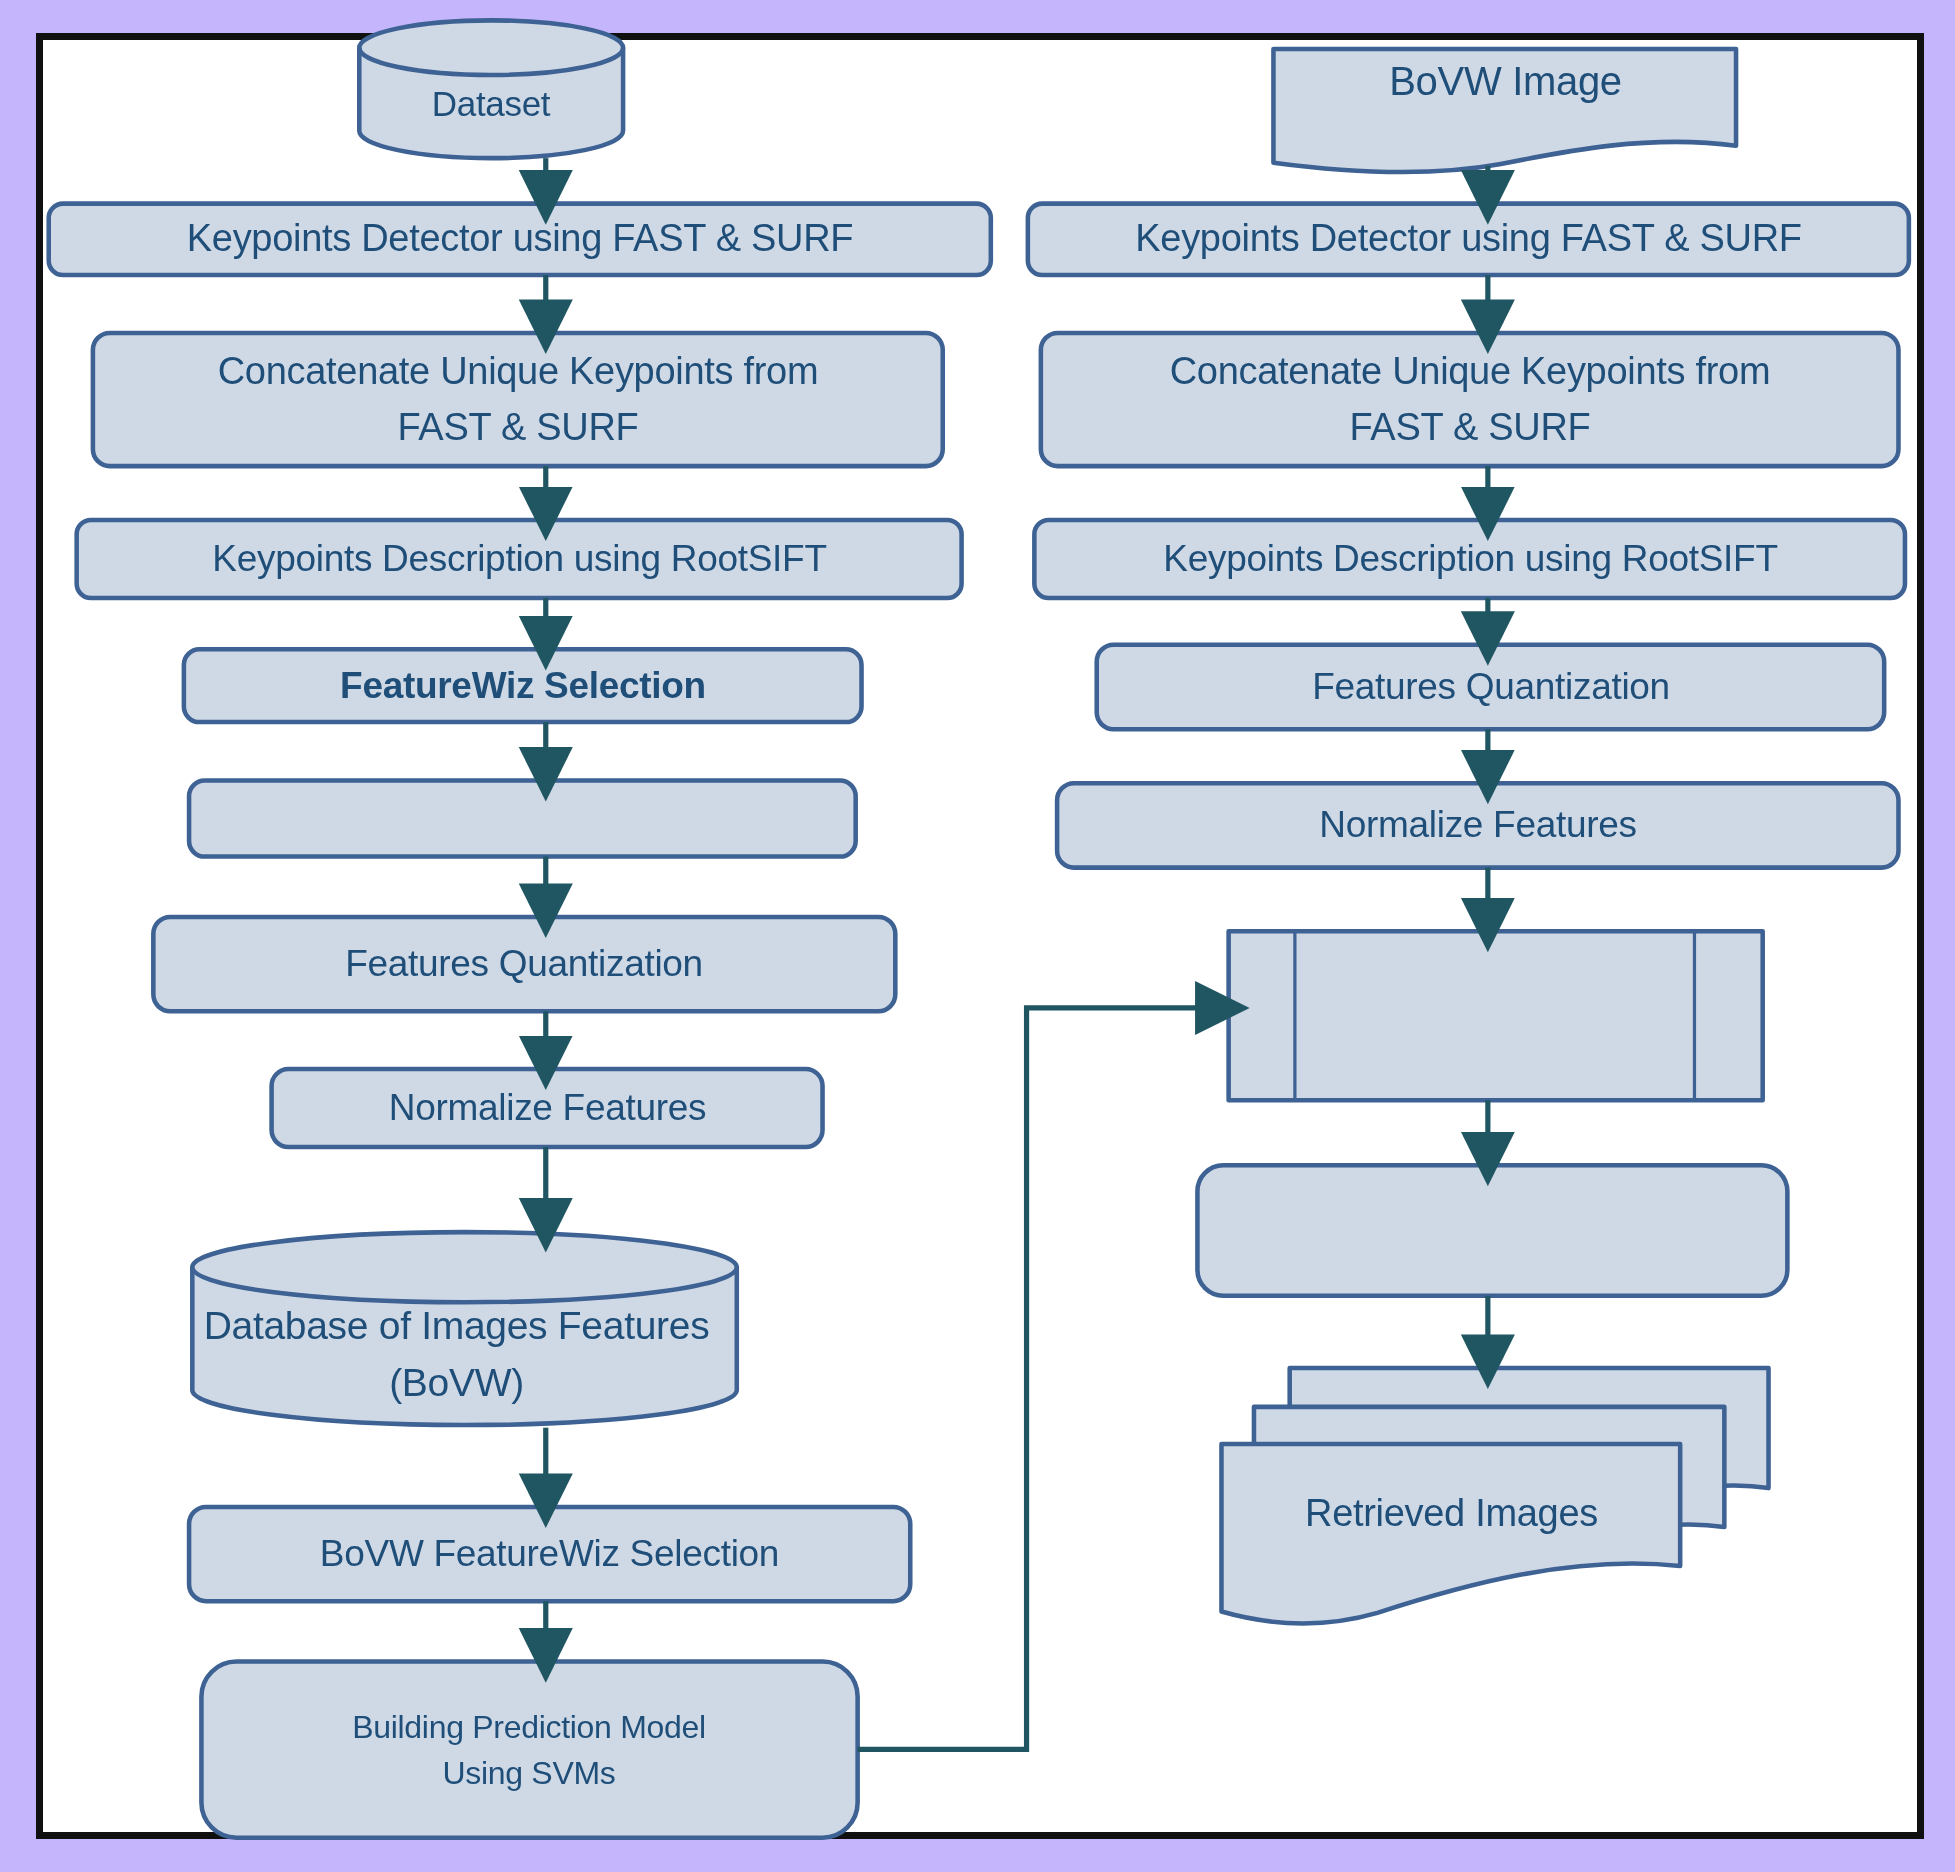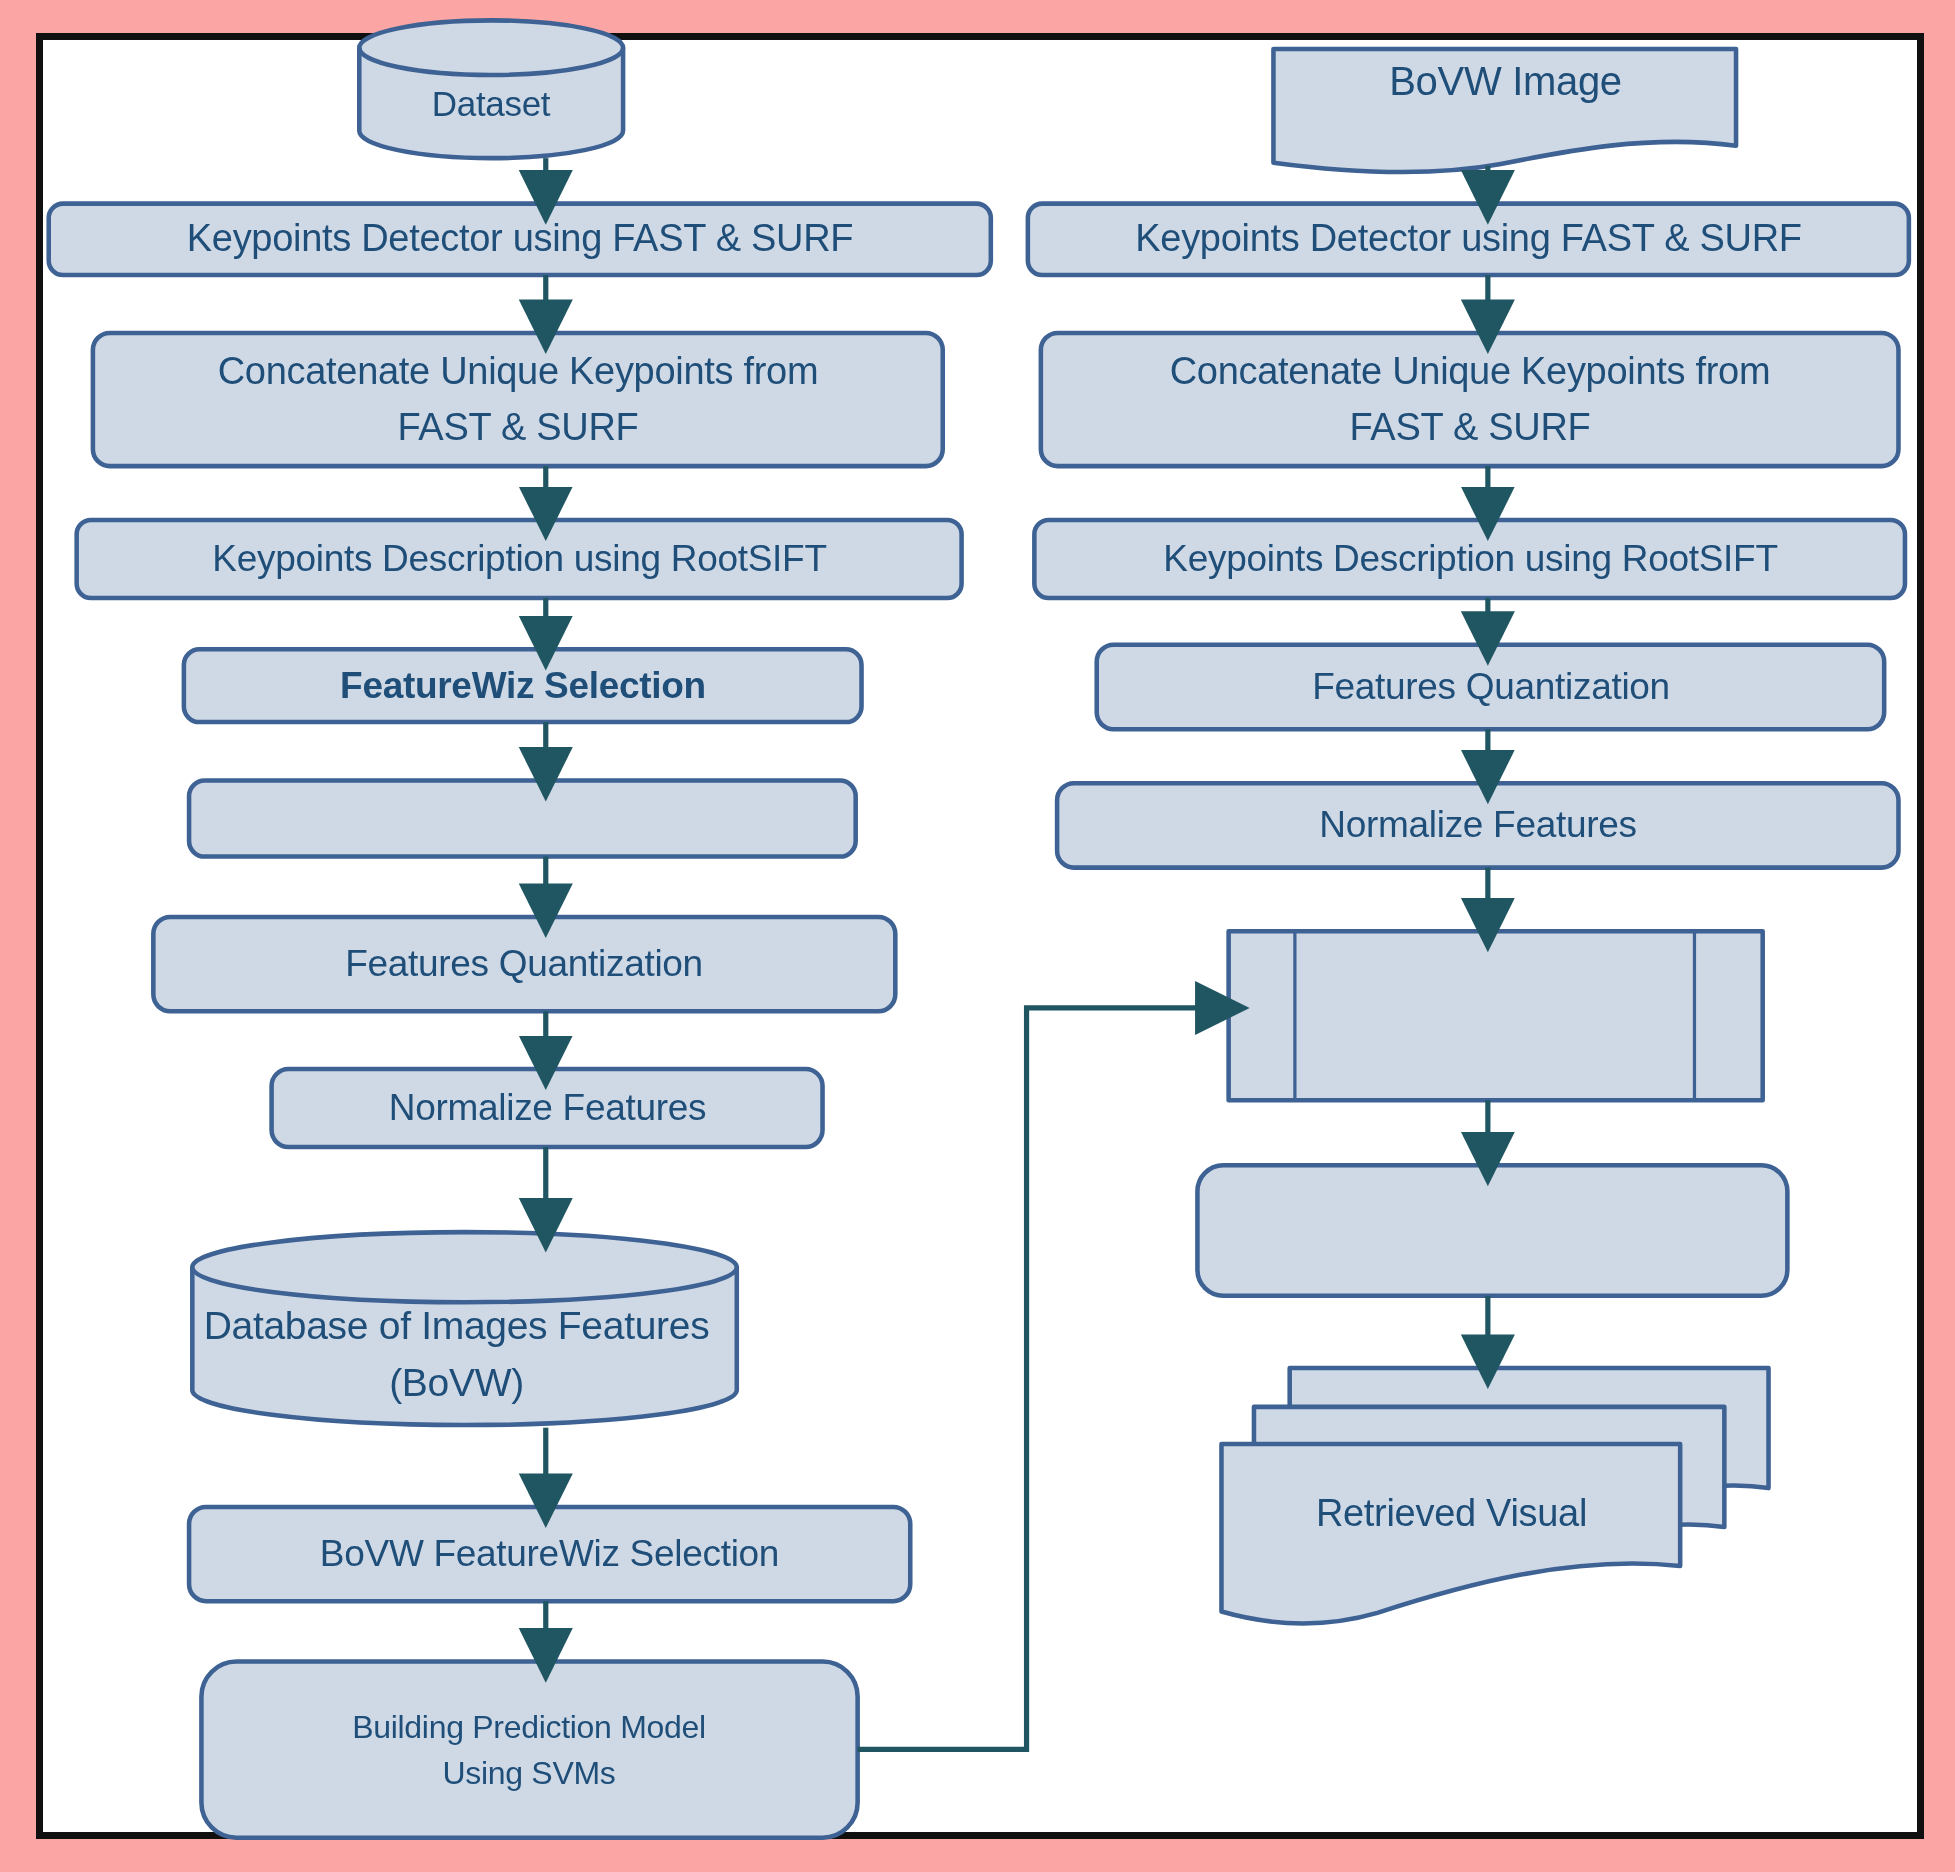--- a/index.html
+++ b/index.html
@@ -1,20 +1,20 @@
 <!DOCTYPE html>
 <html style="font-size:10.4px"><head>
 <meta charset="utf-8">
 <style>
   html,body{margin:0;padding:0;background:#ffffff;}
   body{font-family:"Liberation Sans", sans-serif;}
   #stage{
     position:relative;
     width:1955px;height:1873px;
-    background:#fca5a5;
+    background:#c4b5fd;
     overflow:hidden;
   }
   #frame{
     position:absolute;
     left:36px;top:32.5px;
     width:1888px;height:1806px;
     border:7.1px solid #101010;
     box-sizing:border-box;
     background:#ffffff;
   }
@@ -167,15 +167,15 @@
 FAST &amp; SURF</div>
 
   <div class="node-label" style="left:1035px;top:520px;width:871px;height:78px;font-size:37px;">Keypoints Description using RootSIFT</div>
 
   <div class="node-label" style="left:1097px;top:645px;width:788px;height:84px;font-size:37px;">Features Quantization</div>
 
   <div class="node-label" style="left:1057px;top:783px;width:842px;height:84px;font-size:37px;">Normalize Features</div>
 
 
 
-  <div class="node-label" style="left:1222px;top:1462px;width:459px;height:104px;font-size:38px;">Retrieved Visual</div>
+  <div class="node-label" style="left:1222px;top:1462px;width:459px;height:104px;font-size:38px;">Retrieved Images</div>
 </div>
 
 
 </body></html>

